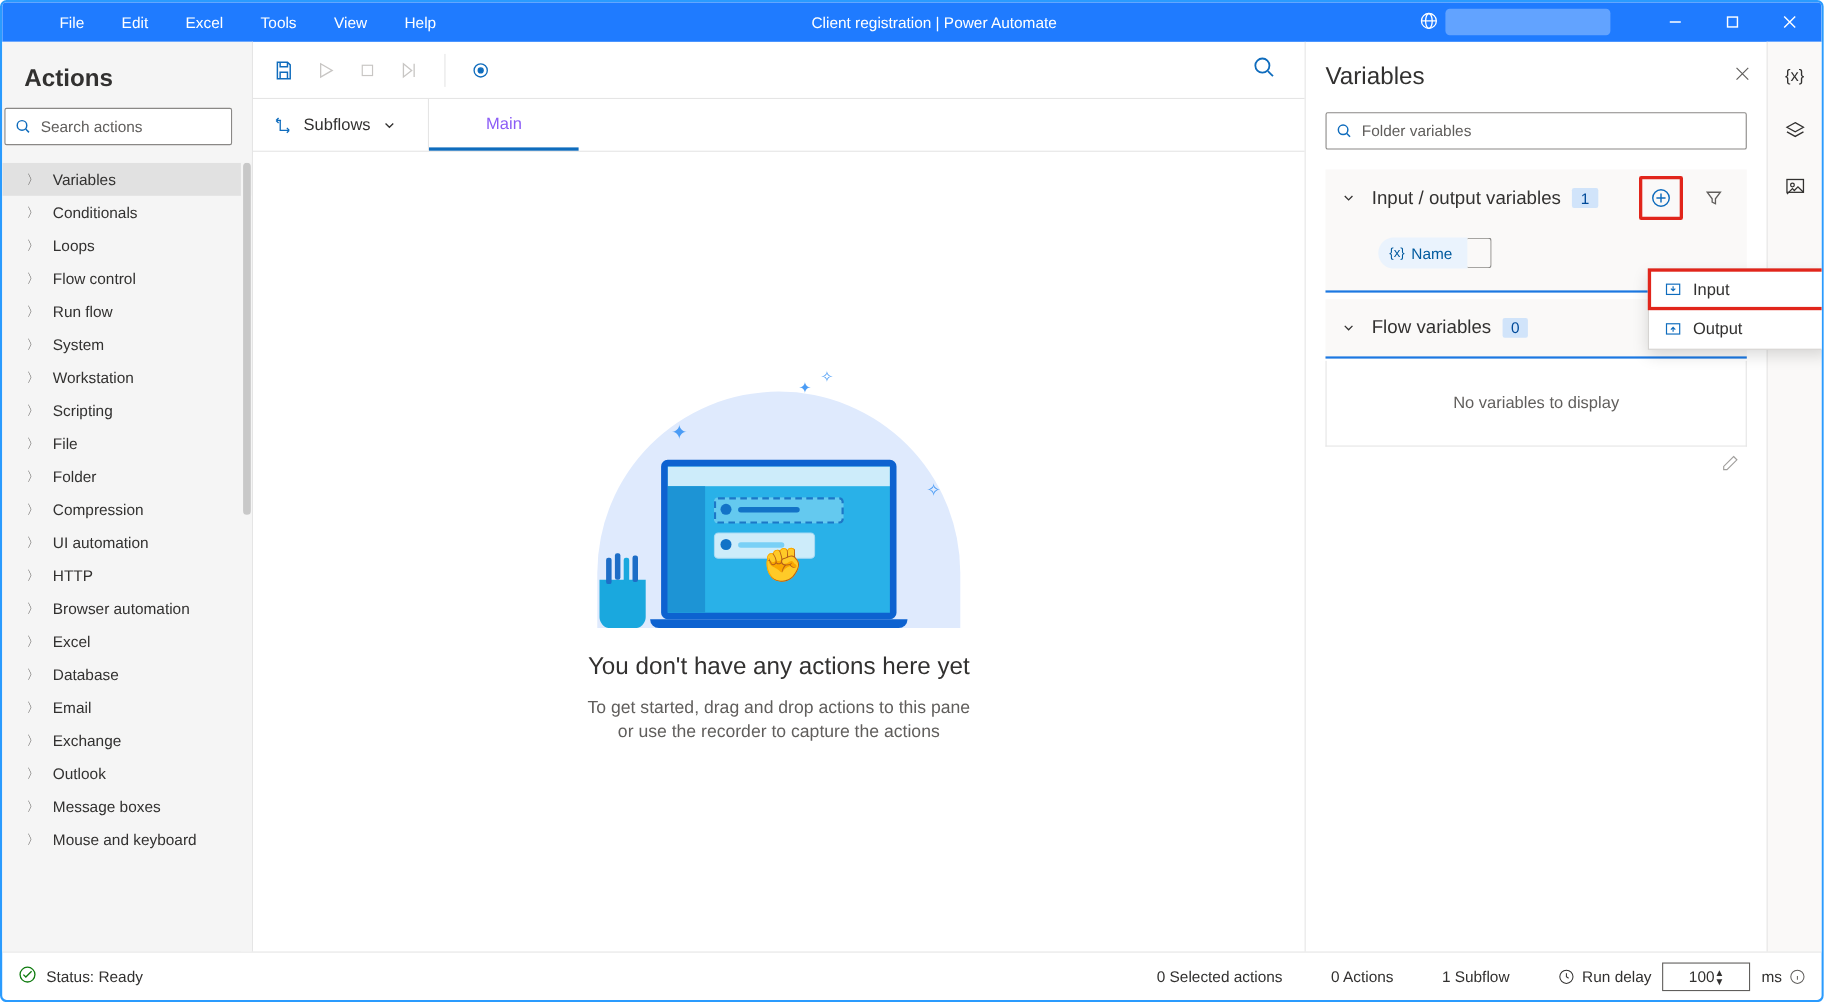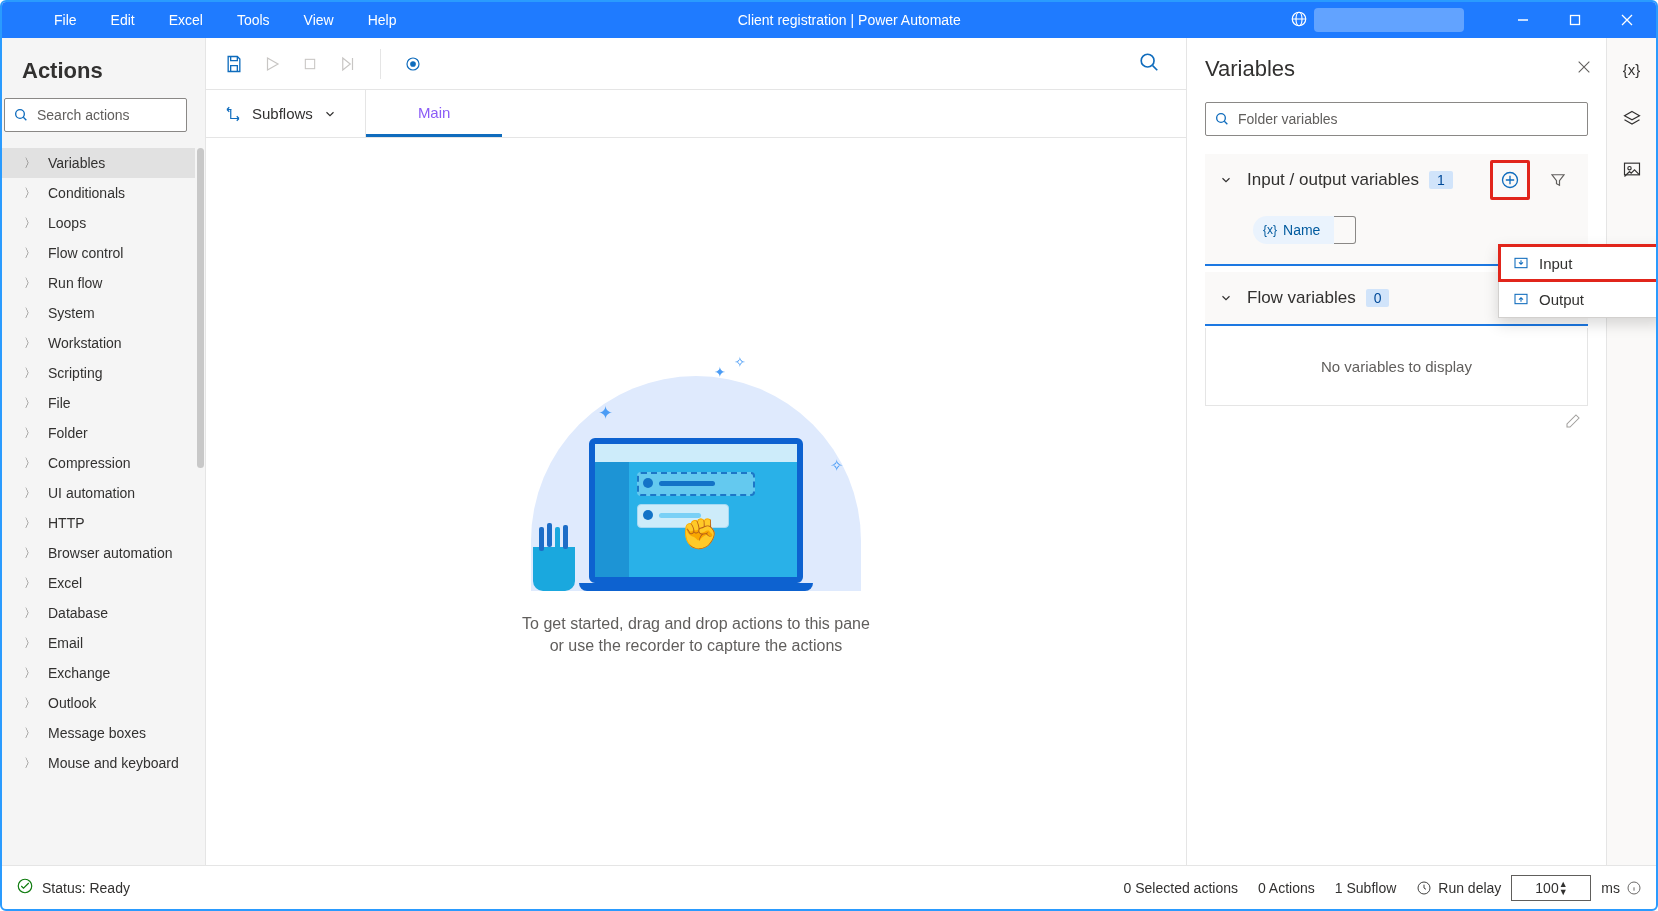--- a/index.html
+++ b/index.html
@@ -12,21 +12,21 @@
   .menus span { padding: 6px 12px; cursor: default; }
   .title-center { flex: 1; text-align: center; font-size: 14px; }
   .title-right { display: flex; align-items: center; gap: 6px; padding-right: 6px; }
   .env-pill { background: rgba(255,255,255,.30); height: 24px; width: 150px; border-radius: 4px; margin-right: 30px; }
   .win-btn { width: 46px; height: 36px; display: flex; align-items: center; justify-content: center; }
 
   
   .body { flex: 1; display: flex; min-height: 0; }
 
   
-  .actions { width: 204px; background: #f5f5f5; border-right: 1px solid #e5e5e5; display: flex; flex-direction: column; }
+  .actions { width: 228px; background: #f5f5f5; border-right: 1px solid #e5e5e5; display: flex; flex-direction: column; }
   .actions-header { font-size: 22px; font-weight: 600; color: #323130; padding: 20px 20px 14px 20px; }
   .search-wrap { padding: 0 18px 16px 2px; }
   .search-box { display: flex; align-items: center; border: 1px solid #8a8886; border-radius: 2px; height: 34px; background: #fff; padding: 0 8px; color: #605e5c; font-size: 14px; }
   .search-box svg { margin-right: 8px; }
   .actions-list { flex: 1; overflow: hidden; position: relative; }
   .cat { display: flex; align-items: center; height: 30px; padding-left: 22px; font-size: 14px; color: #323130; cursor: default; }
   .cat.selected { background: #e1e1e1; }
   .cat .chev { margin-right: 12px; color: #605e5c; font-size: 12px; }
   .scroll-track { position: absolute; right: 0; top: 0; width: 10px; height: 100%; background: #f5f5f5; }
   .scroll-thumb { position: absolute; left: 1.5px; width: 7px; border-radius: 4px; background: #c8c8c8; top: 0; height: 320px; }
@@ -89,21 +89,21 @@
   .popup { position:absolute; top:206px; right:-58px; width:166px; background:#fff; border:1px solid #d2d0ce; box-shadow: 0 6px 14px rgba(0,0,0,.15); z-index:60;}
   .popup .item { display:flex; align-items:center; height:36px; padding:0 14px; gap:10px; font-size:15px; color:#323130;}
   .popup .item.hl { outline: 3px solid #e1251b; outline-offset:-2px;}
 
   .rail { width: 50px; background:#faf9f8; border-left:1px solid #e5e5e5; display:flex; flex-direction:column; align-items:center; gap:20px; padding-top:16px;}
   .rail .rico { width:30px; height:30px;display:flex;align-items:center;justify-content:center;color:#323130; }
 
   
   .status { height: 44px; border-top: 1px solid #e5e5e5; display:flex; align-items:center; padding:0 14px; font-size:14px; color:#323130; }
   .status .left { display:flex; align-items:center; gap:8px; }
-  .status .mid { margin-left:auto; display:flex; align-items:center; gap:20px; }
+  .status .mid { margin-left:auto; display:flex; align-items:center; gap:44px; }
   .spin { border:1px solid #605e5c; height:26px; width:80px; display:flex; align-items:center; padding:0 23px; margin:0 4px;text-align:center;}
   .spin-arrows { margin-left:auto; font-size:9px; line-height:8px; display:flex; flex-direction:column; }
 
   svg { flex-shrink: 0; }
 </style>
 </head>
 <body>
 
 <div class="app">
 
@@ -314,20 +314,21 @@
                   <div class="line1"></div>
                 <div class="row r2"></div>
                   <div class="dot2"></div>
                   <div class="line2"></div>
                 <div class="grab">✊</div>
               </div>
               <div class="base"></div>
               <div class="cup"></div>
             </div>
           </div>
+          <h2>You don't have any actions here yet</h2>
           <p>To get started, drag and drop actions to this pane</p>
           <p>or use the recorder to capture the actions</p>
         </div>
       </div>
     </div>
 
     <div class="right">
       <div class="variables">
         <div class="var-header">
           <h2>Variables</h2>

